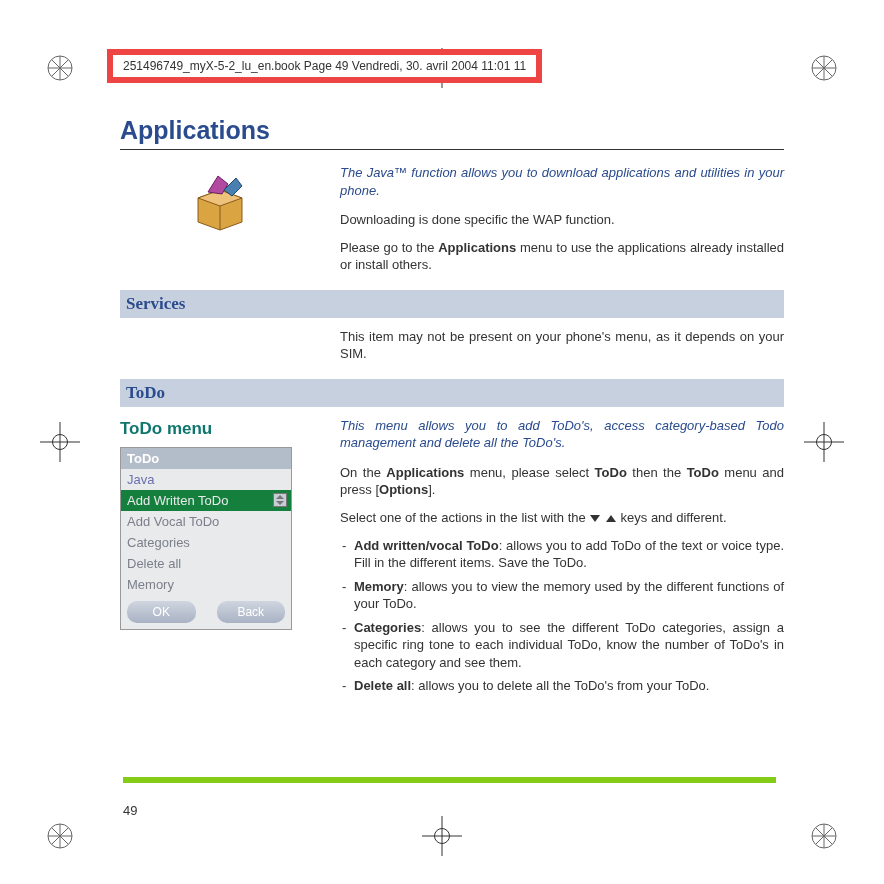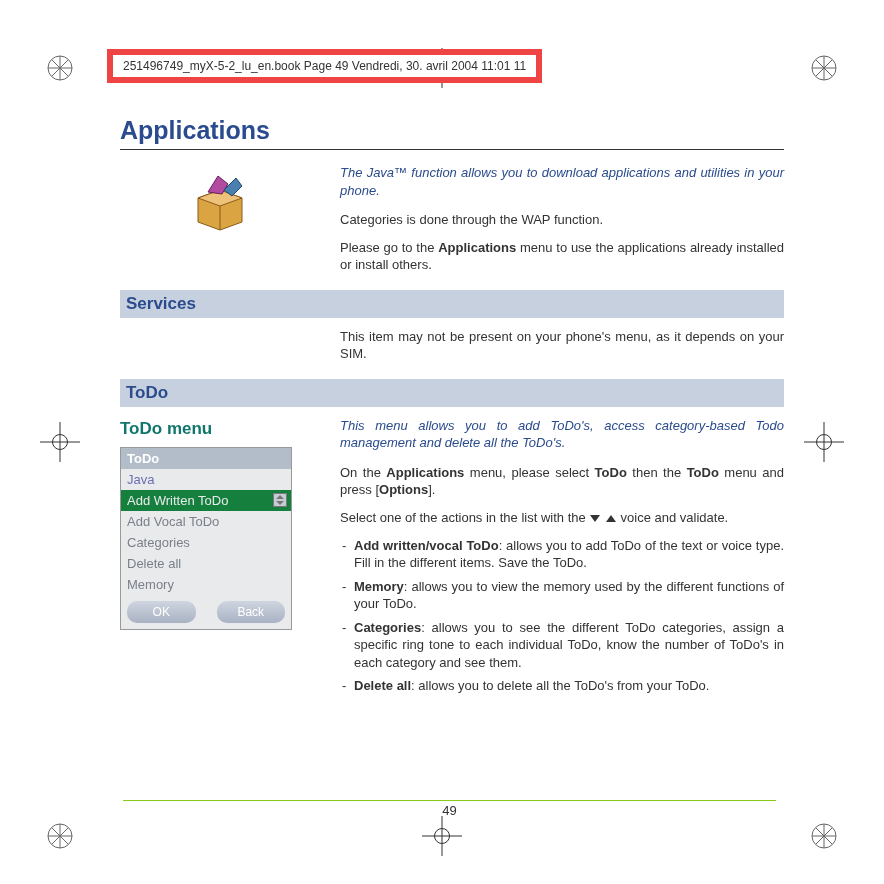--- a/index.html
+++ b/index.html
@@ -92,20 +92,21 @@
     text-align: justify;
   }
   .para { margin-bottom: 10px; text-align: justify; }
   .section-bar {
     background: #c7d0de;
     padding: 4px 6px;
     font-weight: bold;
     color: #2a4b8d;
     font-size: 17px;
     margin: 6px 0 10px 0;
+    font-family: Liberation Serif, serif;
   }
   .sub-left-heading {
     color: #0f766e;
     font-weight: bold;
     font-size: 17px;
     margin: 2px 0 8px 0;
   }
   ul.dash {
     list-style: none;
     padding-left: 0;
@@ -180,24 +181,24 @@
     text-align: center;
     padding: 4px 0;
     color: #fff;
     font-size: 12px;
   }
   .page-number {
     position: absolute;
     right: 108px;
     bottom: 66px;
     font-size: 13px;
-    border-top: 1px solid #84cc16;
+    border-top: 6px solid #84cc16;
     width: 653px;
-    text-align: center;
-    padding-top: 2px;
+    text-align: left;
+    padding-top: 20px;
   }
 </style>
 </head>
 <body>
 
 <div class="regmark reg-tl">
   <svg viewBox="0 0 30 30">
       <circle cx="15" cy="15" r="12" fill="none" stroke="#666"></circle>
       <g stroke="#666">
         <line x1="15" y1="3" x2="15" y2="27"></line>
@@ -266,21 +267,21 @@
           <polygon points="10,28 32,20 54,28 54,52 32,60 10,52" fill="#d9a441" stroke="#8a5a1a"></polygon>
           <polygon points="10,28 32,36 54,28 32,20" fill="#efc27b" stroke="#8a5a1a"></polygon>
           <line x1="32" y1="36" x2="32" y2="60" stroke="#8a5a1a"></line>
           <polygon points="20,22 30,6 40,14 34,24" fill="#b24aa0" stroke="#6a1f61"></polygon>
           <polygon points="36,20 48,8 54,16 44,26" fill="#4a7fb2" stroke="#1f4a6a"></polygon>
         </svg>
       </div>
     </div>
     <div class="right-col">
       <div class="intro-italic">The Java™ function allows you to download applications and utilities in your phone.</div>
-      <div class="para">Categories is done through the WAP function.</div>
+      <div class="para">Downloading is done specific the WAP function.</div>
       <div class="para">
         <span>Please go to the </span><span class="b">Applications</span><span> menu to use the applications already installed or install others.</span>
       </div>
     </div>
   </div>
 
   <div class="section-bar">Services</div>
   <div class="two-col">
     <div class="left-col"></div>
     <div class="right-col">
@@ -311,21 +312,21 @@
           <div class="softkey">Back</div>
         </div>
       </div>
     </div>
     <div class="right-col">
       <div class="intro-italic">This menu allows you to add ToDo's, access category-based Todo management and delete all the ToDo's.</div>
       <div class="para">
         <span>On the </span><span class="b">Applications</span><span> menu, please select </span><span class="b">ToDo</span><span> then the </span><span class="b">ToDo</span><span> menu and press [</span><span class="b">Options</span><span>].</span>
       </div>
       <div class="para">
-        <span>Select one of the actions in the list with the </span><span class="arrow down"></span> <span class="arrow up"></span><span> voice and validate.</span>
+        <span>Select one of the actions in the list with the </span><span class="arrow down"></span> <span class="arrow up"></span><span> keys and different.</span>
       </div>
       <ul class="dash">
         <li><span class="b">Add written/vocal ToDo</span><span>: allows you to add ToDo of the text or voice type. Fill in the different items. Save the ToDo.</span></li>
         <li><span class="b">Memory</span><span>: allows you to view the memory used by the different functions of your ToDo.</span></li>
         <li><span class="b">Categories</span><span>: allows you to see the different ToDo categories, assign a specific ring tone to each individual ToDo, know the number of ToDo's in each category and see them.</span></li>
         <li><span class="b">Delete all</span><span>: allows you to delete all the ToDo's from your ToDo.</span></li>
       </ul>
     </div>
   </div>
 </div>

